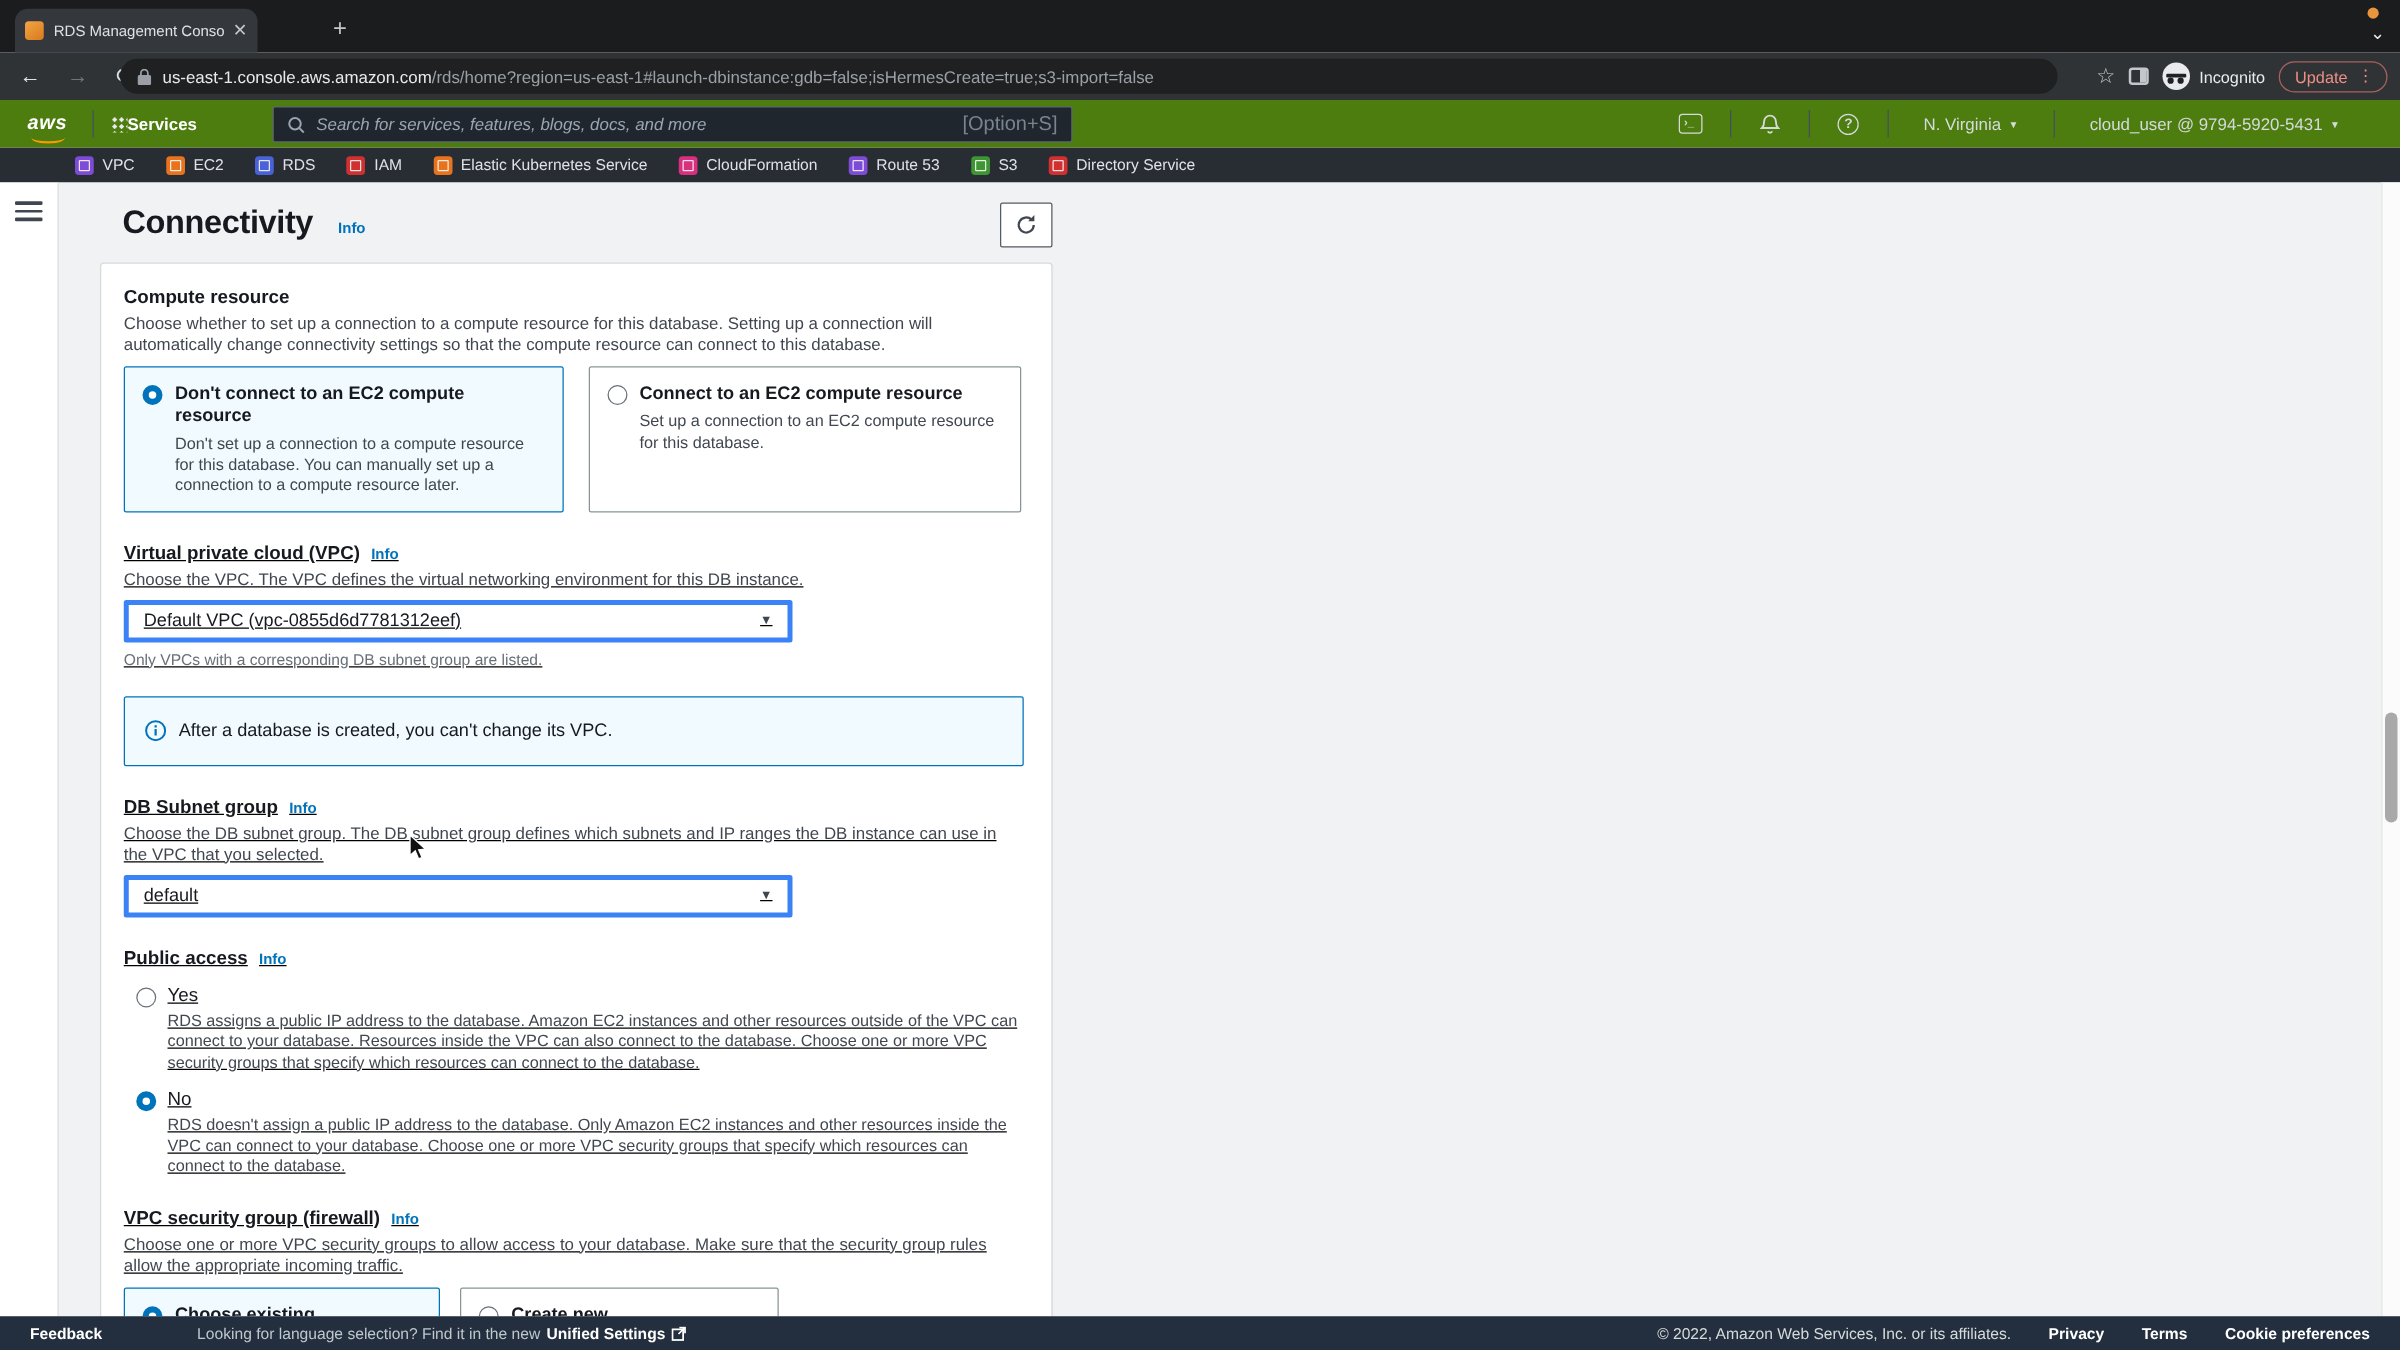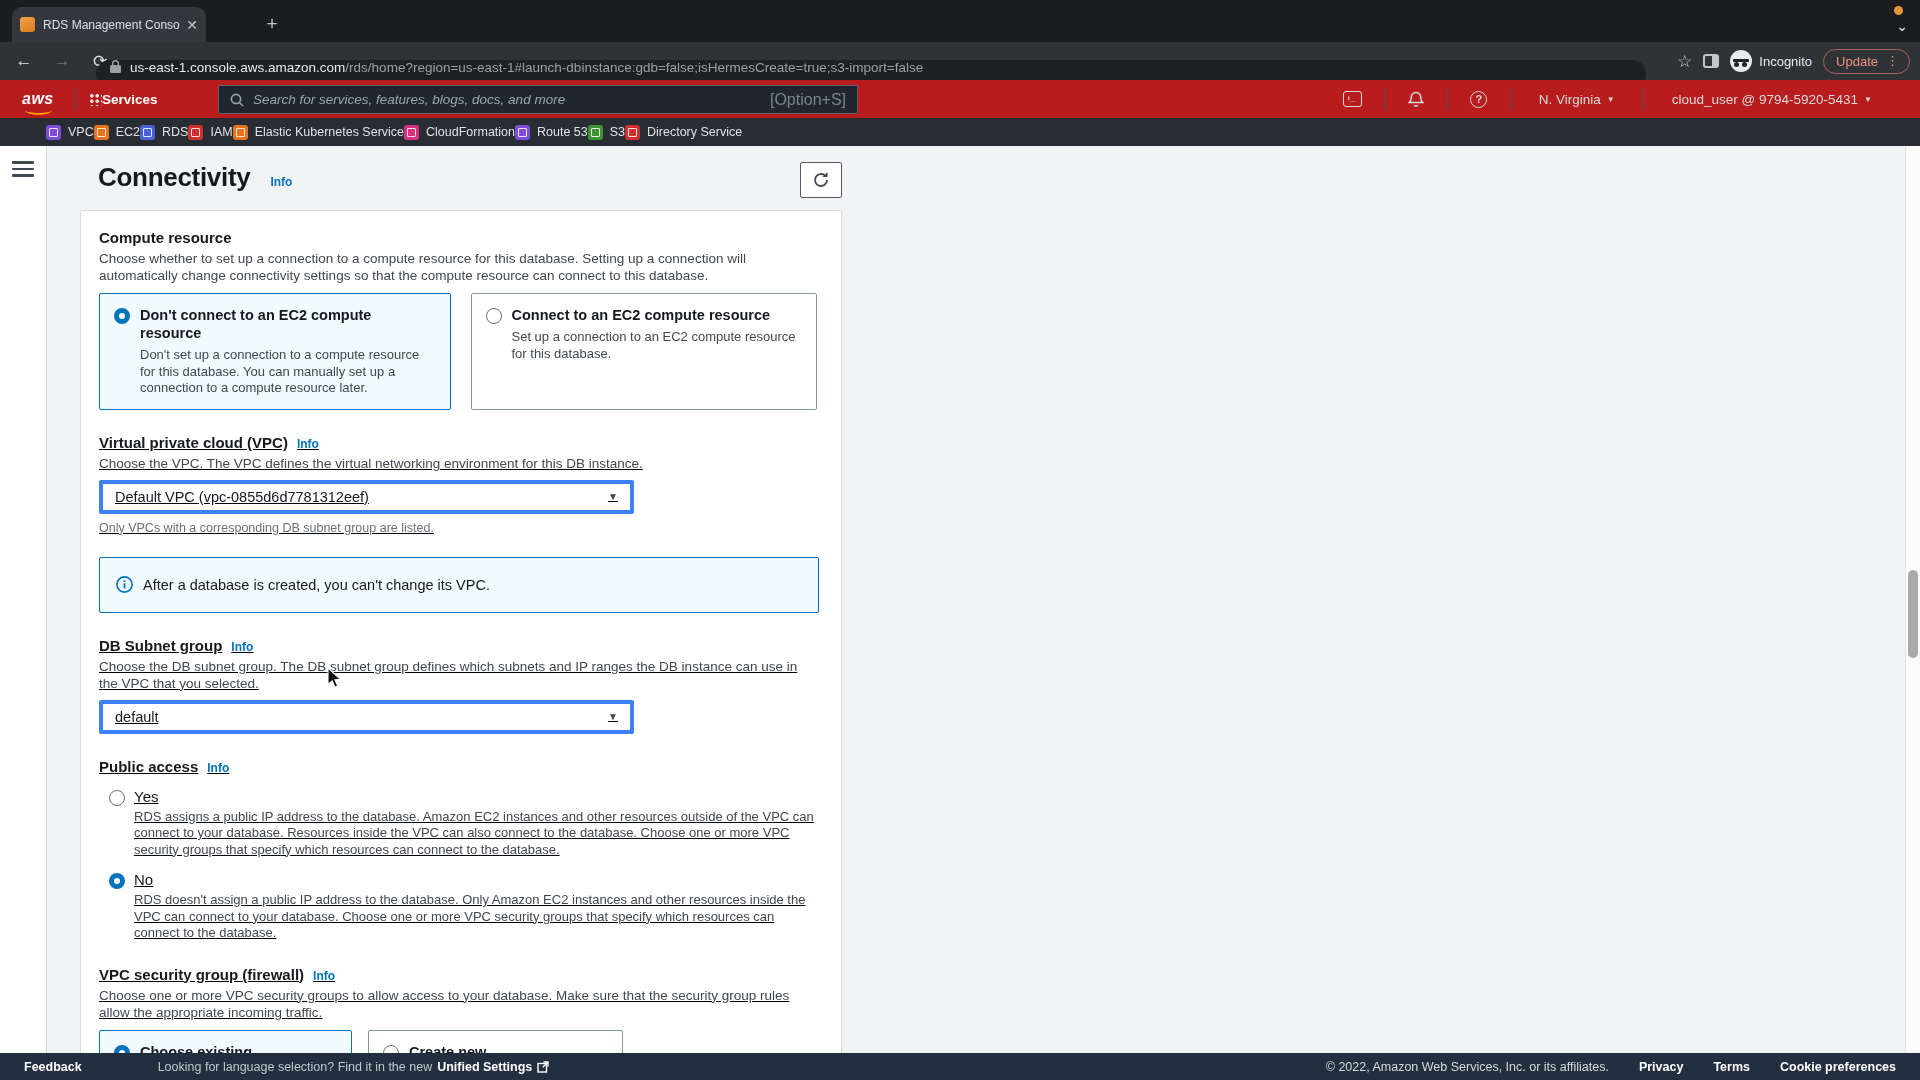--- a/index.html
+++ b/index.html
@@ -17,43 +17,43 @@
   .newtab-btn { position:absolute; left:260px; top:12px; width:24px; height:24px; color:#c3c7cc;
                 font-size:19px; line-height:23px; text-align:center; border-radius:50%; }
   .rec-dot { position:absolute; right:17px; top:6px; width:9px; height:9px; border-radius:50%; background:#e8953c; }
   .win-chevron { position:absolute; right:12px; top:18px; color:#e8eaed; font-size:14px; }
 
   
   .toolbar { position:relative; height:38px; background:#303336; display:flex; align-items:center; }
   .nav-ic { width:28px; height:28px; display:flex; align-items:center; justify-content:center;
             color:#dee1e6; font-size:17px; margin-left:10px; border-radius:50%; }
   .nav-ic.dim { color:#70757c; }
-  .addressbar { position:absolute; left:96px; top:18px; width:1550px; height:28px; background:#1e2022;
-                border-radius:14px; display:flex; padding:0 14px; }
+  .addressbar { position:absolute; left:96px; top:5px; width:1550px; height:28px; background:#1e2022;
+                border-radius:14px; display:flex; align-items:center; padding:0 14px; }
   .lock-ic { margin-right:9px; display:flex; }
   .url { font-size:13.5px; white-space:nowrap; overflow:hidden; }
   .url .domain { color:#e8eaed; }
   .url .path { color:#9aa0a6; }
   .tb-right { position:absolute; right:10px; top:0; height:38px; display:flex; align-items:center; gap:11px; }
   .star-ic { color:#c3c7cc; font-size:17px; }
   .panel-ic { width:16px; height:14px; border:2px solid #c3c7cc; border-radius:3px; position:relative; }
   .panel-ic::after { content:""; position:absolute; right:0; top:0; width:5px; height:10px; background:#c3c7cc; }
   .incog { display:flex; align-items:center; gap:7px; }
   .incog-badge { width:22px; height:22px; border-radius:50%; background:#e8eaed; position:relative; }
   .incog-badge::before { content:""; position:absolute; left:3px; top:9px; width:16px; height:3px; background:#202124; border-radius:1px; }
   .incog-badge::after { content:""; position:absolute; left:4px; top:12px; width:5px; height:5px; background:#202124; border-radius:50%;
                         box-shadow:8px 0 0 #202124; }
   .incog-label { color:#e8eaed; font-size:13px; }
   .update-pill { display:flex; align-items:center; gap:8px; border:1px solid #a8625c; border-radius:14px;
                  padding:4px 10px 4px 12px; }
   .update-label { color:#ee8f85; font-size:13px; }
   .kebab { color:#ee8f85; font-size:13px; letter-spacing:0; line-height:10px; }
 
   
-  .awsnav { position:relative; height:38px; background:#b91c1c; display:flex; align-items:center; color:#d5dbdb; }
+  .awsnav { position:relative; height:38px; background:#4d7c0f; display:flex; align-items:center; color:#d5dbdb; }
   .aws-logo { margin-left:22px; width:38px; position:relative; flex:none; }
   .aws-logo .txt { color:#fff; font-weight:700; font-size:16px; font-style:italic; letter-spacing:.5px; }
   .aws-logo .smile { position:absolute; left:3px; top:15px; width:27px; height:10px;
                      border-bottom:2.5px solid #ff9900; border-radius:0 0 50% 50%; }
   .nav-div { width:1px; height:22px; background:#45505f; margin:0 14px; flex:none; }
   .services { display:flex; align-items:center; gap:0; flex:none; }
   .grid-ic { width:13px; height:13px;
              background-image:radial-gradient(circle,#e9ecec 1.6px,transparent 1.8px);
              background-size:5.5px 5.5px; background-position:0 0; }
   .services-label { color:#fff; font-size:13.5px; font-weight:700; }
@@ -64,21 +64,21 @@
   .awsnav-right { position:absolute; right:34px; top:0; height:38px; display:flex; align-items:center; }
   .awsnav-ic { width:34px; display:flex; justify-content:center; }
   .term-ic { width:19px; height:16px; border:1.6px solid #d5dbdb; border-radius:3px; color:#d5dbdb;
              font-size:9px; line-height:13px; text-align:left; padding-left:3px; font-weight:700; }
   .help-ic { width:17px; height:17px; border:1.6px solid #d5dbdb; border-radius:50%; color:#d5dbdb;
              font-size:11px; font-weight:700; text-align:center; line-height:15px; }
   .menu-txt { color:#d5dbdb; font-size:13.5px; padding:0 14px; display:flex; align-items:center; gap:6px; white-space:nowrap; }
   .chev { font-size:8px; color:#d5dbdb; }
 
   
-  .bookmarks { height:28px; background:#282c33; display:flex; align-items:center; padding-left:46px; }
+  .bookmarks { height:28px; background:#282c33; display:flex; align-items:center; gap:25px; padding-left:60px; }
   .bm { display:flex; align-items:center; gap:7px; }
   .bm-ic { width:15px; height:15px; border-radius:3px; position:relative; }
   .bm-ic::after { content:""; position:absolute; inset:3px; border:1.4px solid rgba(255,255,255,.85); border-radius:1px; }
   .bm-label { color:#dfe2e6; font-size:12.5px; white-space:nowrap; }
   .c-vpc{background:#7d4bd6} .c-ec2{background:#e8731e} .c-rds{background:#4a62d8} .c-iam{background:#cf3131}
   .c-eks{background:#e8731e} .c-cf{background:#d6307e} .c-r53{background:#7d4bd6} .c-s3{background:#3f9434} .c-ds{background:#cf3131}
 
   
   .viewport { position:relative; height:907px; background:#f1f2f3; overflow:hidden; }
   .side-strip { position:absolute; left:0; top:0; bottom:0; width:47px; background:#fff; border-right:1px solid #d5dbdb; }

